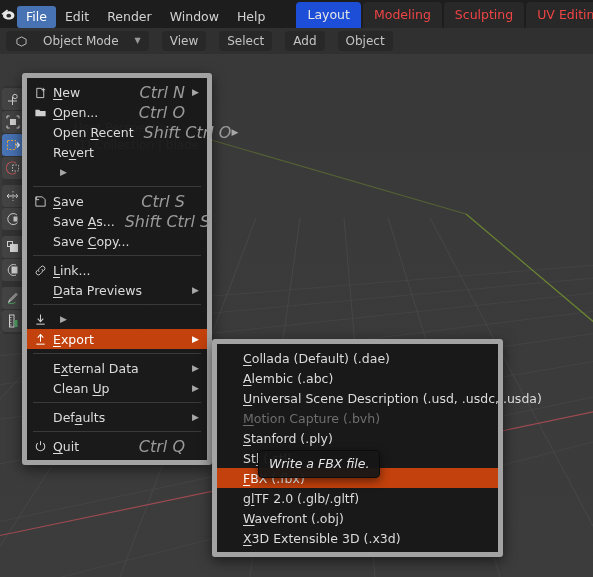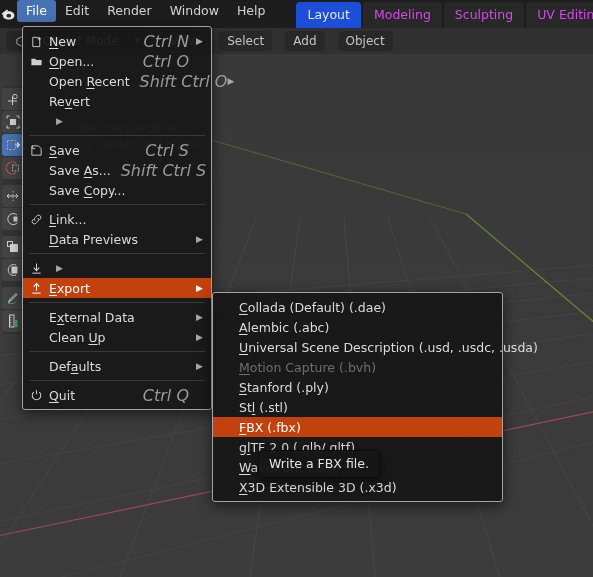--- a/index.html
+++ b/index.html
@@ -17,36 +17,36 @@
     width: 593px; height: 549px;
     background: #3b3b3b;
     overflow: hidden;
   }
   .vp-grid { position: absolute; inset: 0; }
 
   
   .topbar {
     position: absolute; left: 0; top: 0; width: 593px; height: 28px;
     background: #1d1d1d;
-    display: flex; align-items: flex-start;
+    display: flex; align-items: flex-end;
   }
   .blender-logo {
     width: 26px; height: 28px;
     display: flex; align-items: center; justify-content: center;
   }
   .menu-label {
     font-size: 12.5px; color: #d2d2d2;
     padding: 3px 9px 4px 9px; border-radius: 3px;
     line-height: 15px; white-space: nowrap;
   }
   .menu-label.active { background: #4772b3; color: #ffffff; }
 
   .tabs { display: flex; align-items: flex-end; height: 28px; margin-left: 22px; }
   .tab {
-    font-size: 12.5px; color: #d946ef;
+    font-size: 12.5px; color: #ef4444;
     padding: 5px 11px 6px 11px;
     background: #282828;
     border-radius: 4px 4px 0 0;
     margin-right: 2px;
     line-height: 15px; white-space: nowrap;
   }
   .tab.active { background: #1d4ed8; color: #e6e6e6; }
 
   
   .vp-header {
@@ -89,24 +89,25 @@
     display: flex; align-items: center; justify-content: center;
     background: #434343; border-radius: 3px;
   }
   .tool.sel { background: #4772b3; }
   .tool.gap-top { margin-top: 5px; }
 
   
   .menu {
     position: absolute;
     background: rgba(24,24,24,0.93);
-    border: 1px solid #a3a3a3;
+    border: 5px solid #a3a3a3;
     border-radius: 3px;
     box-shadow: 0 4px 14px rgba(0,0,0,0.55);
     padding: 4px 0;
+    margin-top: 47px;
   }
   #file-menu { left: 22px; top: 26px; width: 190px; }
   #export-menu {
     left: 212px; top: 292px; width: 291px;
     background: rgba(24,24,24,0.97);
   }
   .mi {
     position: relative;
     display: flex; align-items: center;
     height: 20px;
@@ -132,20 +133,21 @@
   
   .tooltip {
     position: absolute; left: 258px; top: 450px;
     background: rgba(22,22,22,0.95);
     border: 1px solid #0c0c0c;
     border-radius: 4px;
     padding: 5px 10px 6px 10px;
     color: #e4e4e4; font-size: 12.5px;
     box-shadow: 0 3px 10px rgba(0,0,0,0.5);
     white-space: nowrap;
+    font-style: italic;
   }
   svg { display: block; }
 </style>
 </head>
 <body>
 
 <div id="app">
 
   <div class="viewport">
     <svg class="vp-grid" width="593" height="549" viewBox="0 0 593 549">

